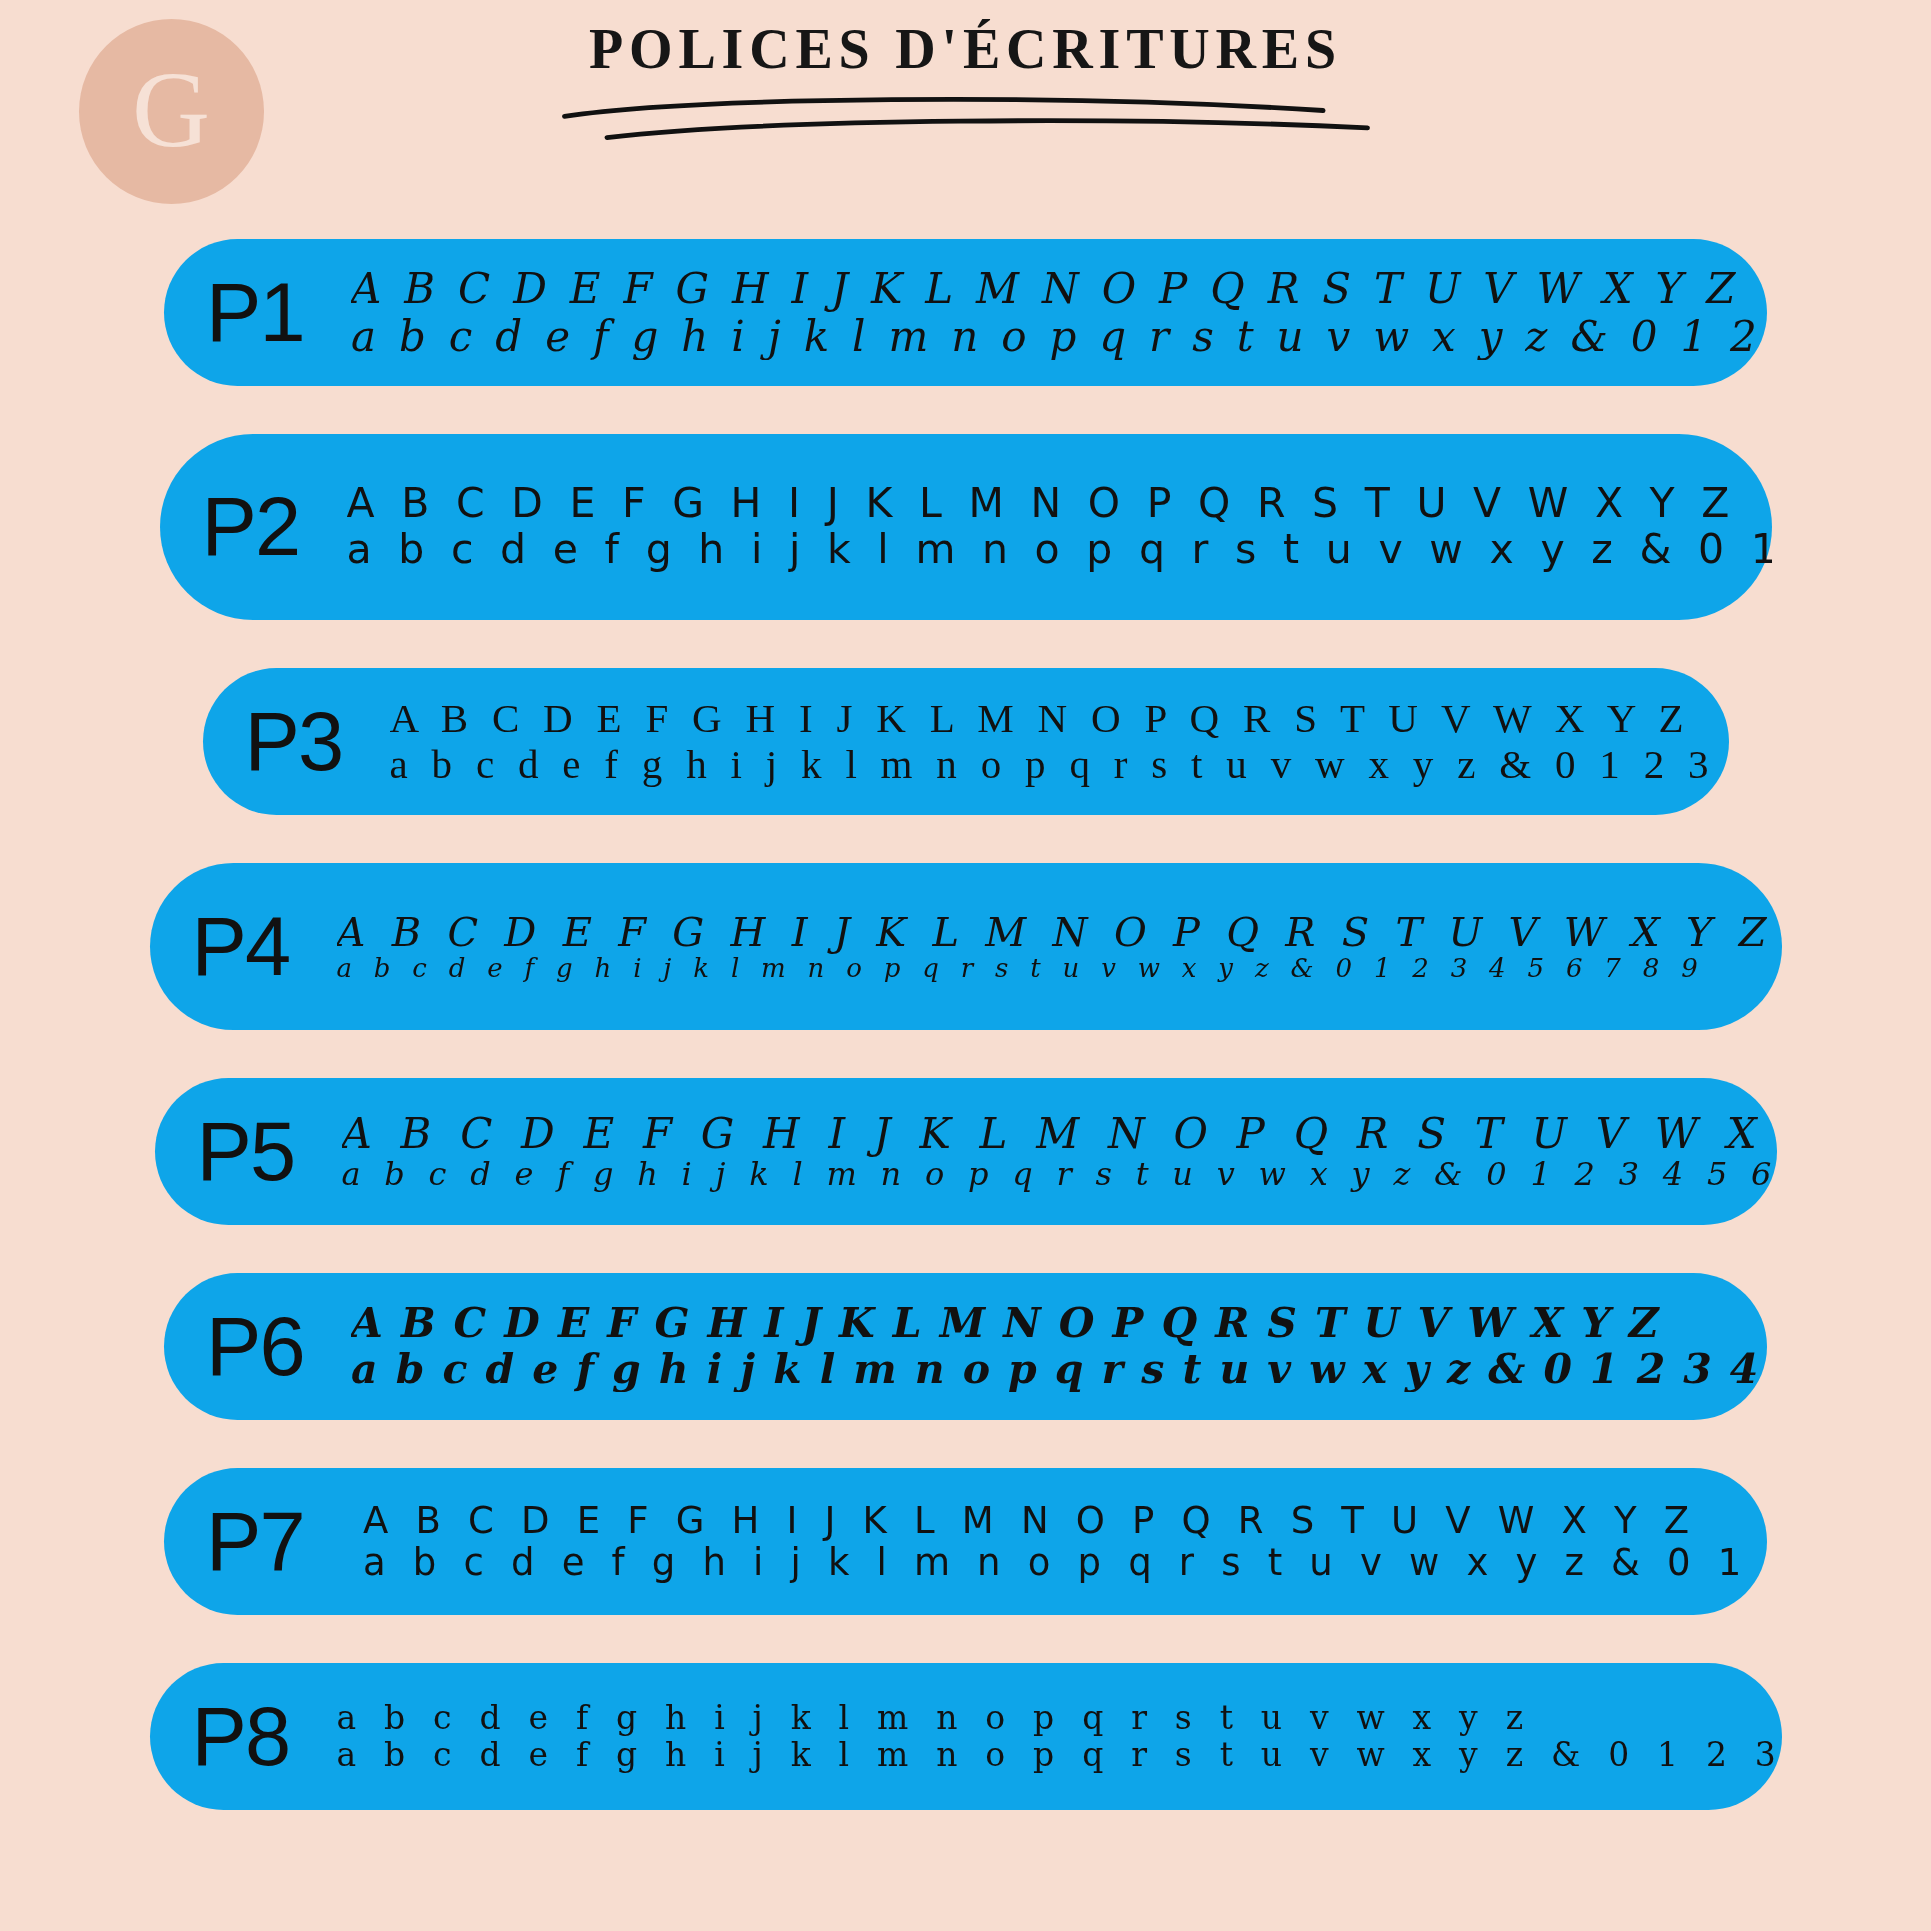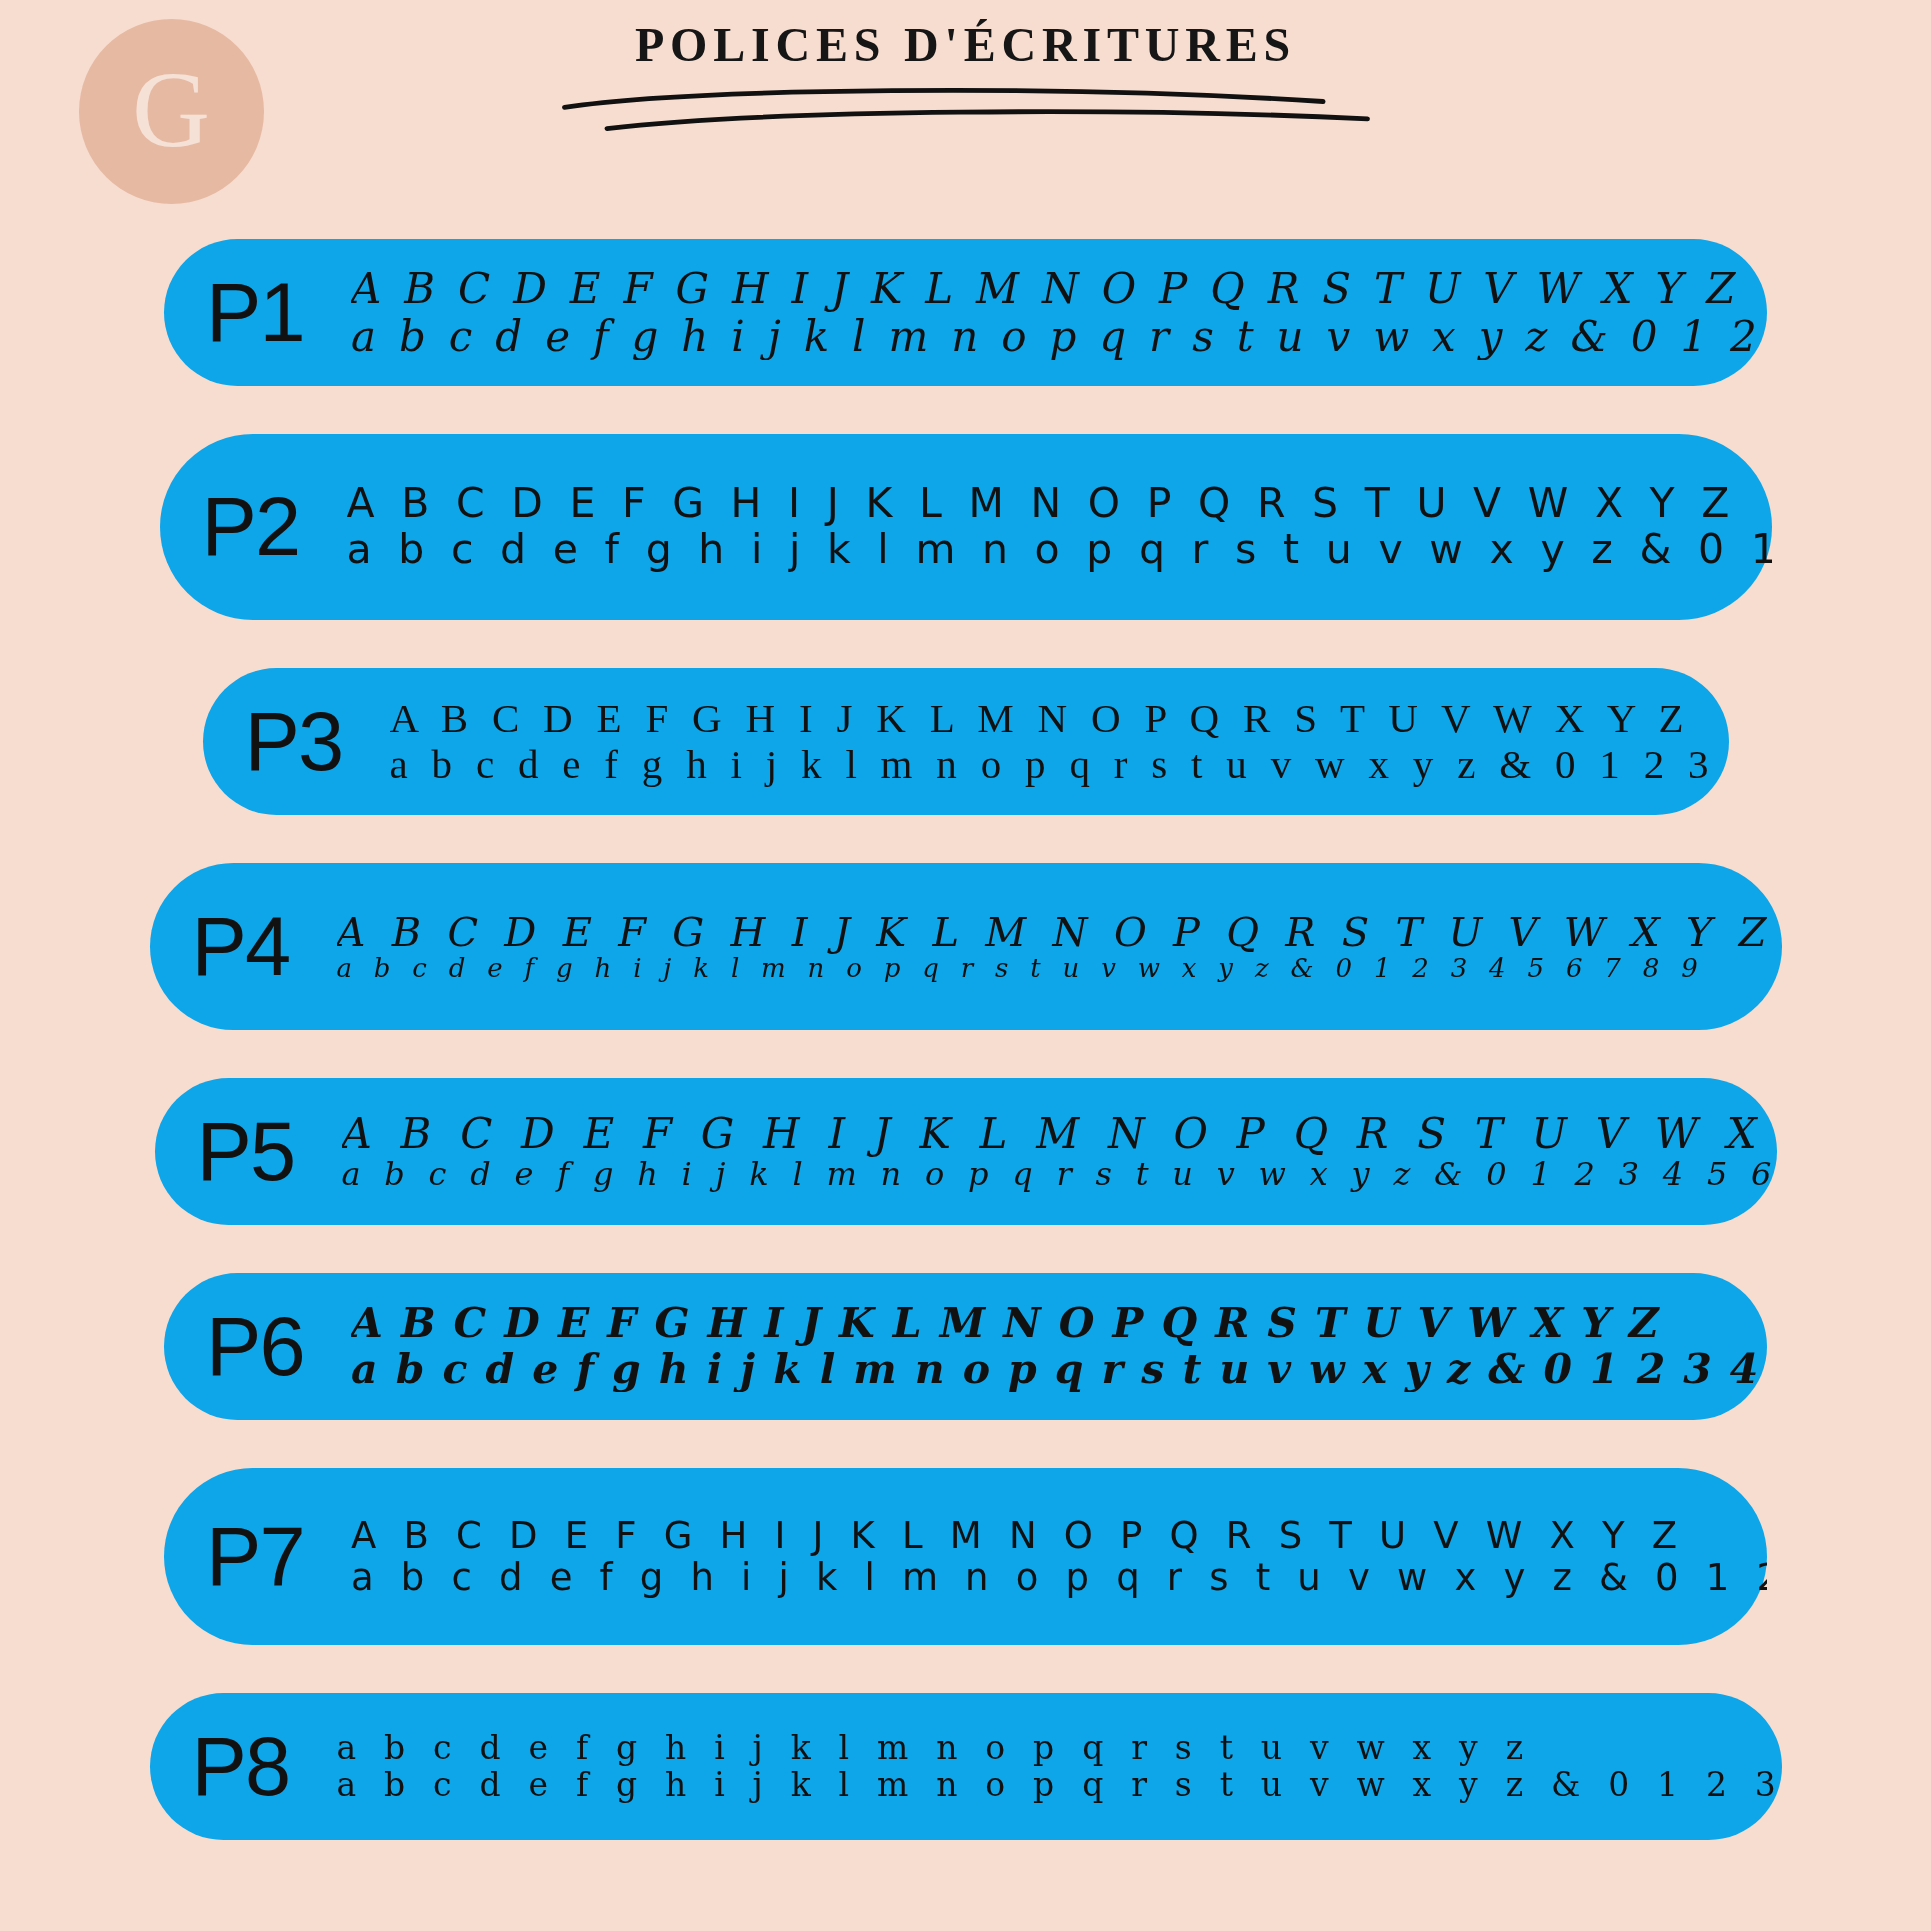--- a/index.html
+++ b/index.html
@@ -41,21 +41,21 @@
   .header {
     position: absolute;
     left: 0;
     top: 17.4px;
     width: 1931px;
     text-align: center;
   }
   .title {
     font-family: "Liberation Serif", serif;
     font-weight: bold;
-    font-size: 48px;
+    font-size: 56px;
     letter-spacing: 5.8px;
     color: #161616;
     white-space: nowrap;
   }
   .underline-wrap {
     margin-top: 9.7px;
     height: 68px;
     display: flex;
     justify-content: center;
   }
@@ -226,21 +226,21 @@
   </div>
 
   <div class="row f-p6" style="width:1603px; height:147px;">
     <div class="row-code">P6</div>
     <div class="row-specimen">
       <div class="line line-upper">A B C D E F G H I J K L M N O P Q R S T U V W X Y Z</div>
       <div class="line line-lower">a b c d e f g h i j k l m n o p q r s t u v w x y z &amp; 0 1 2 3 4 5 6 7 8 9</div>
     </div>
   </div>
 
-  <div class="row f-p7" style="width:1603px; height:177px;">
+  <div class="row f-p7" style="width:1603px; height:147px;gap:12px;">
     <div class="row-code">P7</div>
     <div class="row-specimen">
       <div class="line line-upper">A B C D E F G H I J K L M N O P Q R S T U V W X Y Z</div>
       <div class="line line-lower">a b c d e f g h i j k l m n o p q r s t u v w x y z &amp; 0 1 2 3 4 5 6 7 8 9</div>
     </div>
   </div>
 
   <div class="row f-p8" style="width:1632px; height:147px;">
     <div class="row-code">P8</div>
     <div class="row-specimen">

